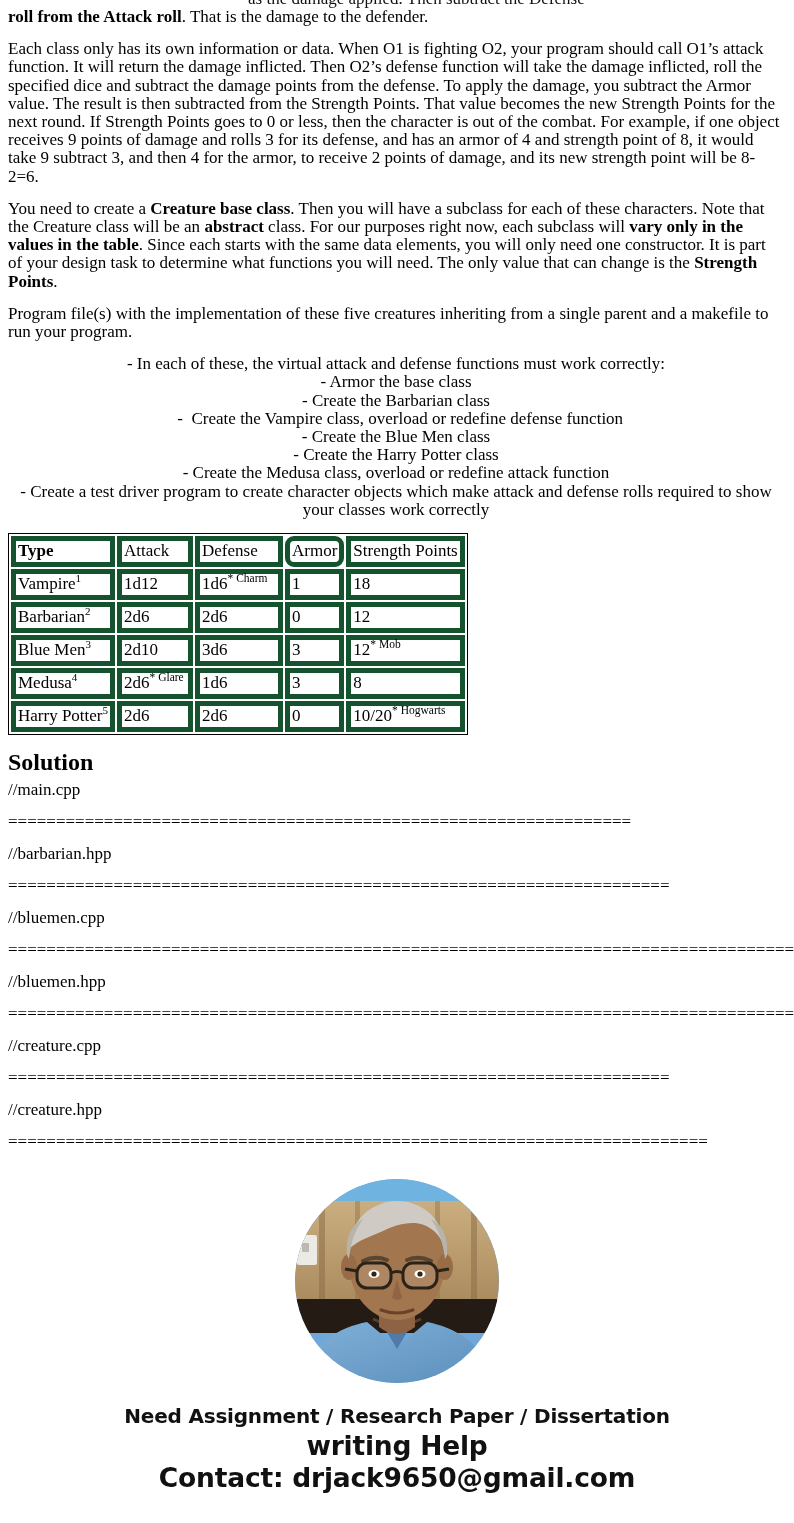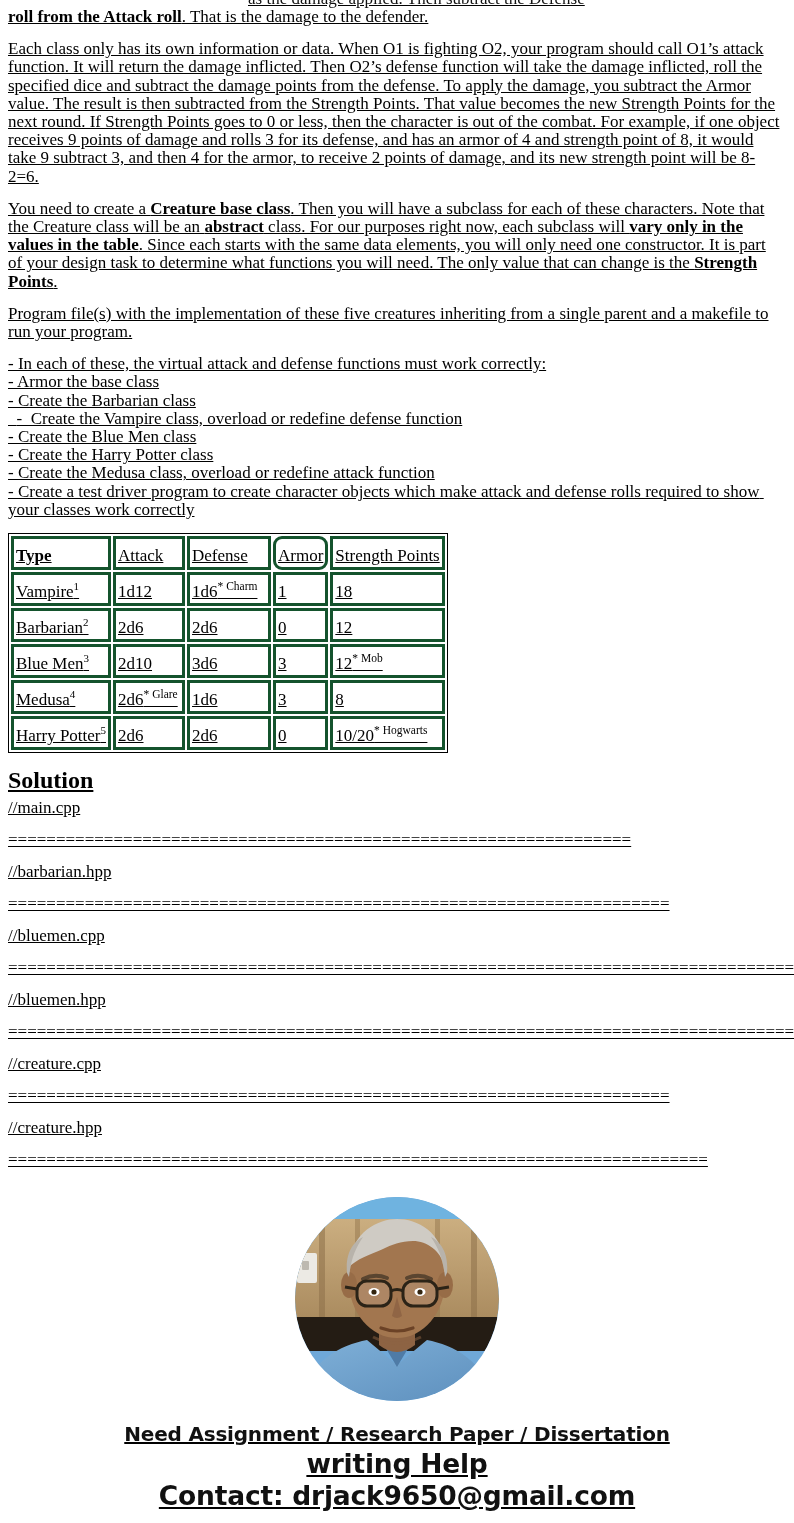--- a/index.html
+++ b/index.html
@@ -12,21 +12,20 @@
     width: 794px;
     min-height: 1523px;
     font-family: "Liberation Serif", "DejaVu Serif", serif;
     color: #000000;
     -webkit-font-smoothing: antialiased;
   }
   .page {
     width: 794px;
     position: relative;
     overflow: hidden;
-    text-decoration: underline;
   }
   
   .clipped-line {
     height: 8px;
     overflow: hidden;
     position: relative;
     margin: 0;
   }
   .clipped-line span {
     display: block;
@@ -45,36 +44,37 @@
     padding: 0 10px 0 8px;
     text-align: left;
   }
   .b { font-weight: bold; }
 
   .list-block {
     font-size: 17px;
     line-height: 18.2px;
     padding: 0 10px 0 8px;
     margin: 0 0 14px 0;
+    text-align: center;
   }
   .list-block div { white-space: pre-wrap; }
 
   
   table.creature-table {
     border-collapse: separate;
     border-spacing: 2px;
     border: 1px solid #000;
     margin: 0 0 16px 8px;
     font-size: 17px;
     line-height: 18px;
     background: #ffffff;
   }
   table.creature-table td {
-    border: 3px solid #14532d;
-    padding: 8px 2px 2px 2px;
+    border: 5px solid #14532d;
+    padding: 1px 2px 2px 2px;
     vertical-align: top;
     white-space: nowrap;
   }
   table.creature-table td.th-cell { font-weight: bold; }
   table.creature-table sup {
     font-size: 11px;
     line-height: 0;
     vertical-align: super;
   }
   table.creature-table sup.star-note {

